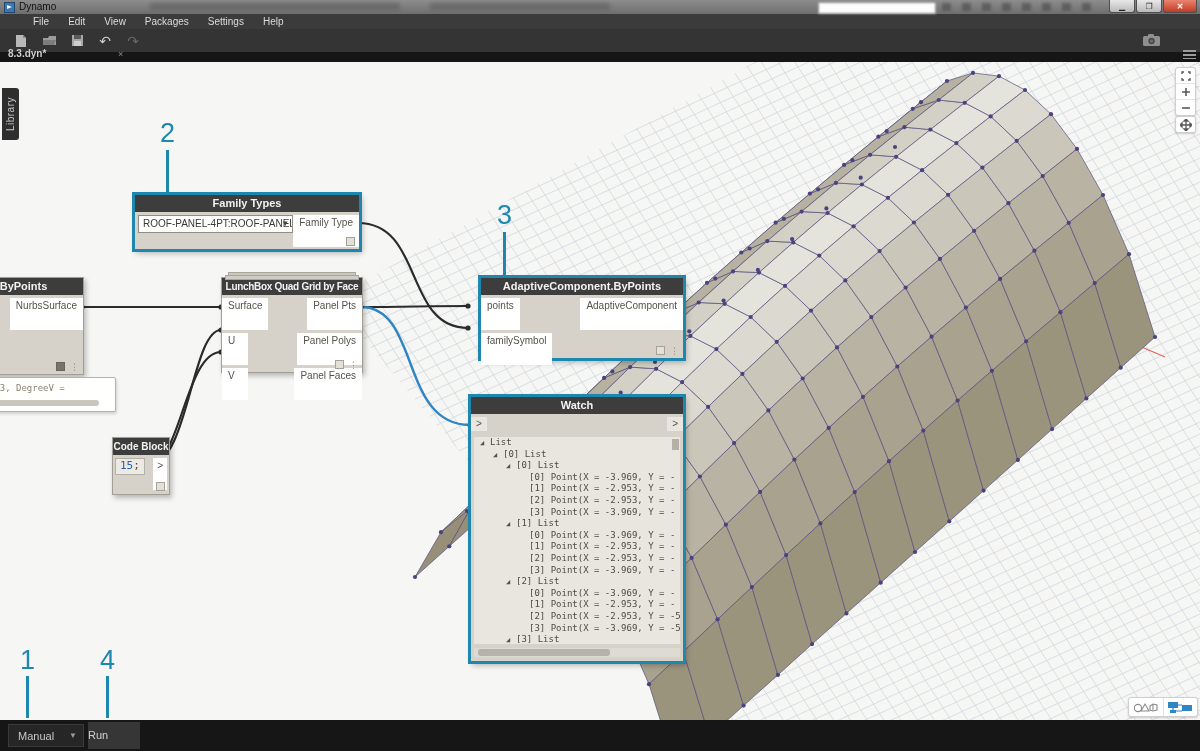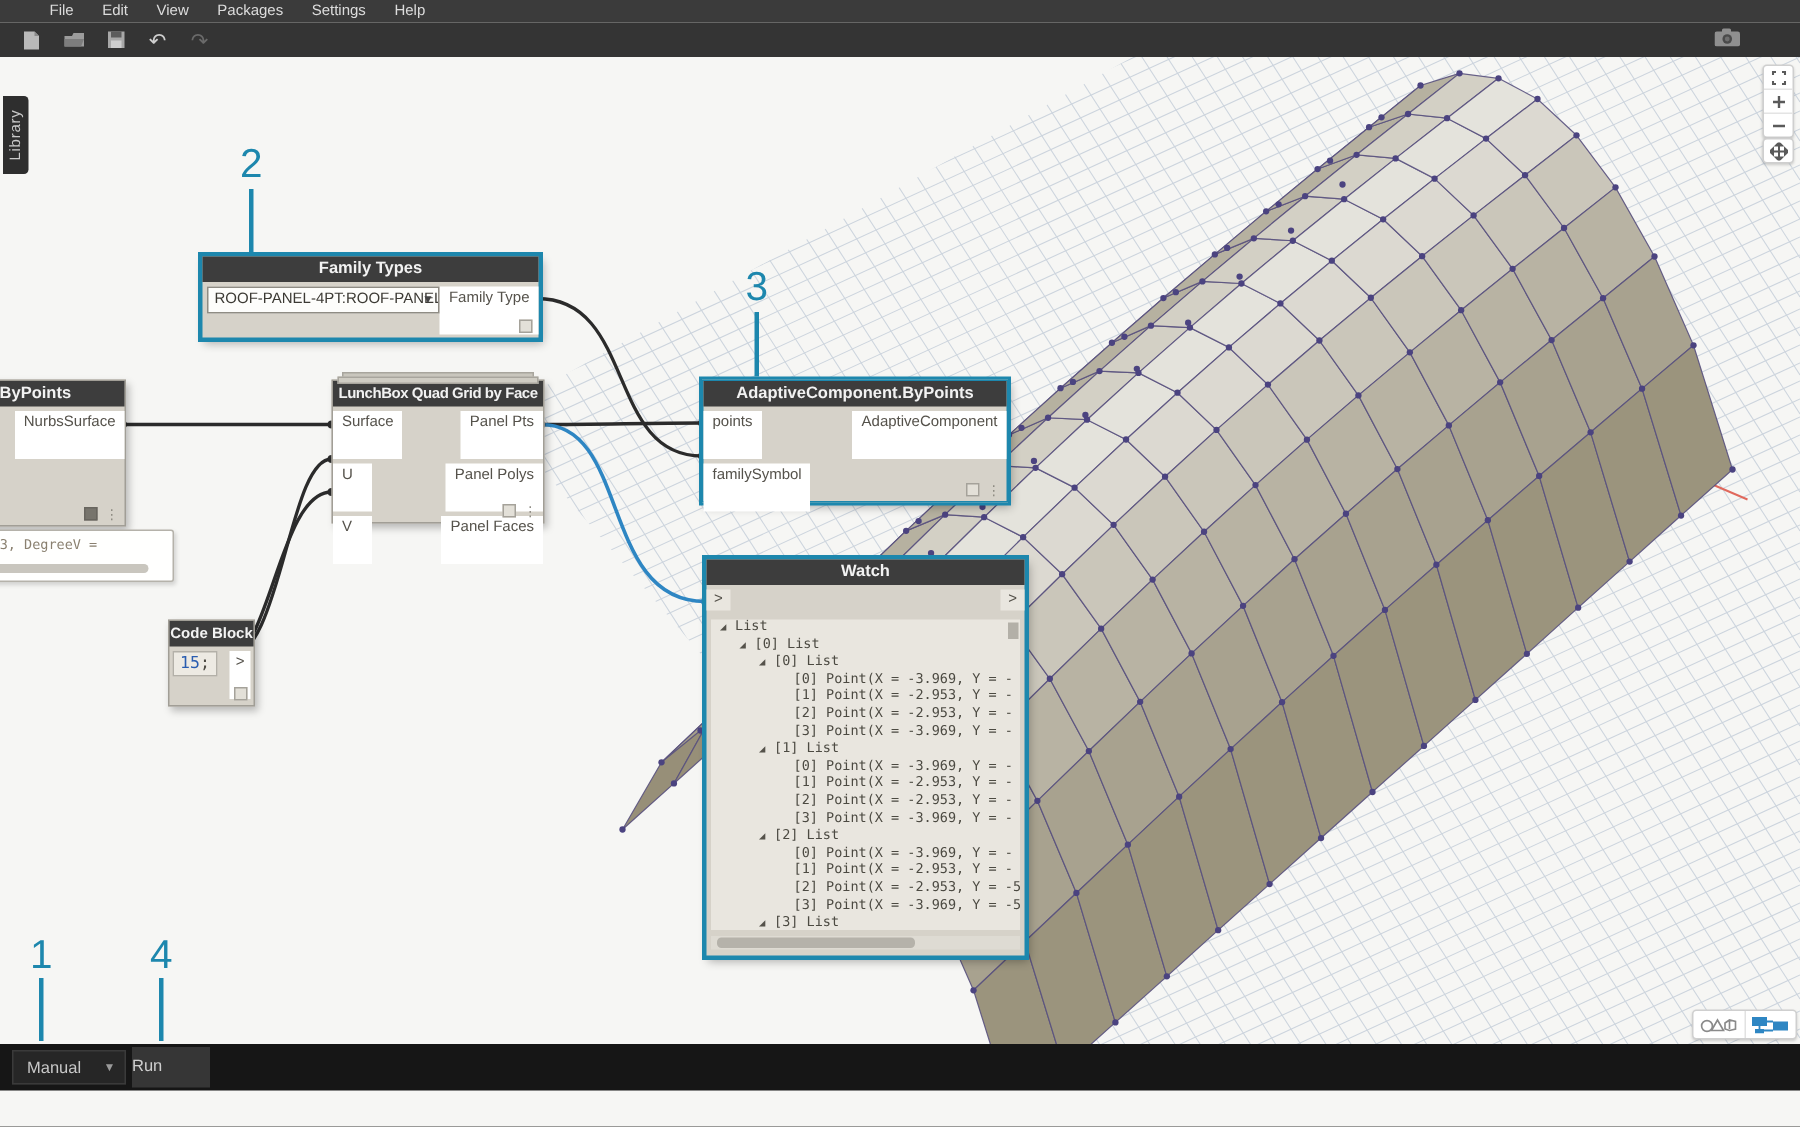--- a/index.html
+++ b/index.html
@@ -97,20 +97,33 @@
   .bottombar{position:relative;height:31px;background:#161616;}
   .runmode{position:absolute;left:8px;top:4px;width:76px;height:23px;background:#262626;border:1px solid #3a3a3a;color:#c8c8c8;font-size:11px;line-height:22px;padding-left:9px;box-sizing:border-box;}
   .runmode .caret{position:absolute;right:6px;top:0;font-size:8px;color:#9a9a9a;}
   .runbtn{position:absolute;left:88px;top:2px;width:52px;height:27px;background:#363636;color:#cfcfcf;font-size:11px;line-height:27px;}
 </style>
 </head>
 <body>
 
 <div class="app">
 
+  <div class="titlebar">
+    <span class="applogo"></span>
+    <span class="apptitle">Dynamo</span>
+    <div class="blurblob" style="left:150px;width:250px;"></div>
+    <div class="blurblob" style="left:430px;width:180px;"></div>
+    <div class="blurbox"></div>
+    <div class="blurglyphs"></div>
+    <div class="winbtns">
+      <div class="wb">▁</div>
+      <div class="wb">❐</div>
+      <div class="wb close">✕</div>
+    </div>
+  </div>
 
   <div class="menubar">
     <span class="menu-item">File</span>
     <span class="menu-item">Edit</span>
     <span class="menu-item">View</span>
     <span class="menu-item">Packages</span>
     <span class="menu-item">Settings</span>
     <span class="menu-item">Help</span>
   </div>
 
@@ -139,20 +152,25 @@
     <div class="camera">
       <svg width="17" height="13">
           <rect x="0" y="3" width="17" height="10" rx="1.5" fill="#8f8f8f"></rect>
           <rect x="5" y="1" width="6" height="3" rx="1" fill="#8f8f8f"></rect>
           <circle cx="8.5" cy="8" r="3.2" fill="#4a4a4a"></circle>
           <circle cx="8.5" cy="8" r="1.6" fill="#6f6f6f"></circle>
         </svg>
     </div>
   </div>
 
+  <div class="tabbar">
+    <span class="tabname">8.3.dyn*</span>
+    <span class="tabclose">×</span>
+    <div class="hamburger"></div>
+  </div>
 
   <div class="canvas">
     <svg class="scene" id="scene" width="1200" height="658" viewBox="0 0 1200 658">
         <defs>
           <clipPath id="gridclip">
             <polygon points="755,0 1200,0 1200,658 690,658 330,238"></polygon>
           </clipPath>
         </defs>
         <g clip-path="url(#gridclip)">
           <line x1="0" y1="-600" x2="1200" y2="-1152" stroke="#ccd4dd" stroke-width="0.7"></line>
@@ -832,21 +850,21 @@
       <div class="nhead" style="font-size:10px;">Code Block</div>
       <div class="prow" style="margin:3px 2px 0 2px;">
         <span class="codeval"><span>15</span><span class="semi">;</span></span>
         <span class="port out" style="padding:0 4px;">&gt;</span>
       </div>
       <div class="nfoot">
           <span class="chk"></span>
         </div>
     </div>
 
-    <div class="node selected" style="left:468px;top:215px;width:202px;height:80px;">
+    <div class="node selected" style="left:480px;top:215px;width:202px;height:80px;">
       <div class="nhead">AdaptiveComponent.ByPoints</div>
       <div class="prow">
         <span class="port">points</span>
         <span class="port out">AdaptiveComponent</span>
       </div>
       <div class="prow">
         <span class="port">familySymbol</span>
       </div>
       <div class="nfoot">
         <span class="chk"></span>

